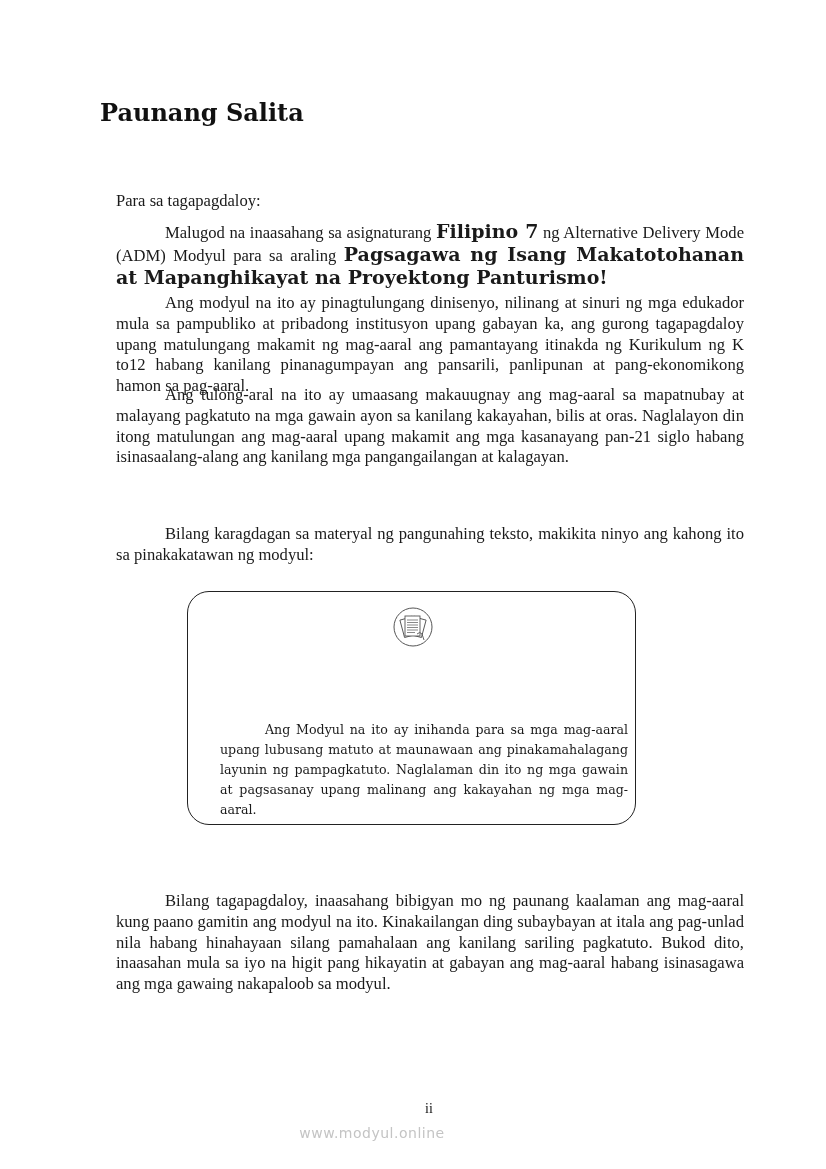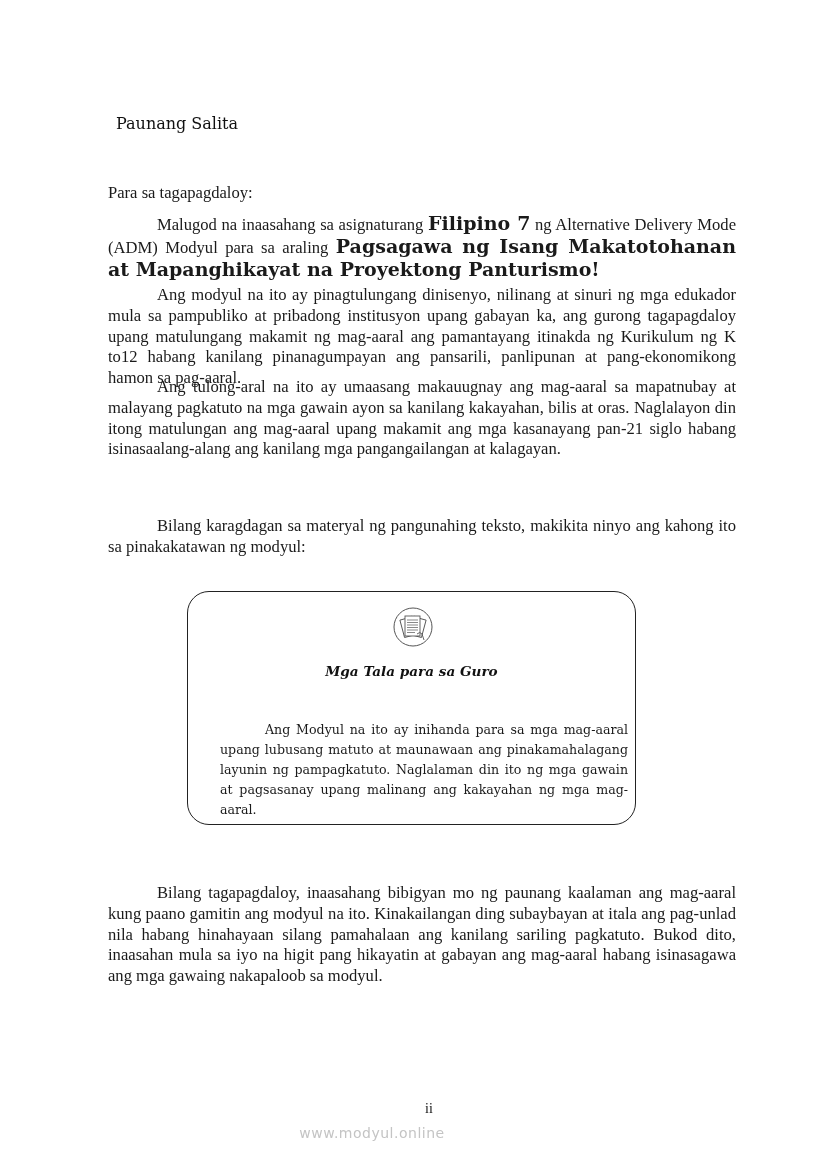--- a/index.html
+++ b/index.html
@@ -3,29 +3,29 @@
 <meta charset="utf-8">
 <style>
   html, body { margin: 0; padding: 0; background: #ffffff; }
   body {
     width: 826px; height: 1169px; position: relative; overflow: hidden;
     font-family: "DejaVu Serif", "Liberation Serif", serif;
     color: #1a1a1a;
   }
   .page-title {
     position: absolute; left: 100px; top: 98px;
-    font-family: "DejaVu Serif", serif; font-weight: normal;
-    font-size: 16px; letter-spacing: 0px; color: #111;
-    margin: 16px;
+    font-family: "DejaVu Serif", serif; font-weight: bold;
+    font-size: 24px; letter-spacing: 0px; color: #111;
+    margin: 0;
   }
   .body-text {
     position: absolute; left: 100px; width: 628px;
     font-family: "Liberation Serif", "DejaVu Serif", serif;
     font-size: 16.6px; line-height: 20.8px; text-align: justify;
-    margin: 8px;
+    margin: 16px;
   }
   .indent { text-indent: 49px; }
   .bold { font-family: "DejaVu Serif", serif; font-weight: bold; font-size: 19px; }
   .note-box {
     position: absolute; left: 187px; top: 591px; width: 449px; height: 234px;
     border: 1.6px solid #222; border-radius: 22px; box-sizing: border-box;
   }
   .note-icon {
     position: absolute; left: 205px; top: 15px; width: 40px; height: 40px;
   }
@@ -75,20 +75,19 @@
     <g stroke="#555" stroke-width="0.7">
       <line x1="14" y1="13" x2="25" y2="13"></line>
       <line x1="14" y1="15.5" x2="25" y2="15.5"></line>
       <line x1="14" y1="18" x2="25" y2="18"></line>
       <line x1="14" y1="20.5" x2="25" y2="20.5"></line>
       <line x1="14" y1="23" x2="25" y2="23"></line>
       <line x1="14" y1="25.5" x2="22" y2="25.5"></line>
     </g>
     <path d="M24 27 q3 -3 5 0 l2 6" fill="none" stroke="#555" stroke-width="0.9"></path>
   </svg>
-  <p class="note-title">Mga Tala para sa Guro</p>
   <p class="note-body">Ang Modyul na ito ay inihanda para sa mga mag-aaral upang lubusang matuto at maunawaan ang pinakamahalagang layunin ng pampagkatuto. Naglalaman din ito ng mga gawain at pagsasanay upang malinang ang kakayahan ng mga mag-aaral.</p>
 </div>
 
 <p class="body-text indent" style="top:875px;">Bilang tagapagdaloy, inaasahang bibigyan mo ng paunang kaalaman ang mag-aaral kung paano gamitin ang modyul na ito. Kinakailangan ding subaybayan at itala ang pag-unlad nila habang hinahayaan silang pamahalaan ang kanilang sariling pagkatuto. Bukod dito, inaasahan mula sa iyo na higit pang hikayatin at gabayan ang mag-aaral habang isinasagawa ang mga gawaing nakapaloob sa modyul.</p>
 
 <div class="page-number">ii</div>
 <div class="watermark">www.modyul.online</div>
 
 </body></html>

